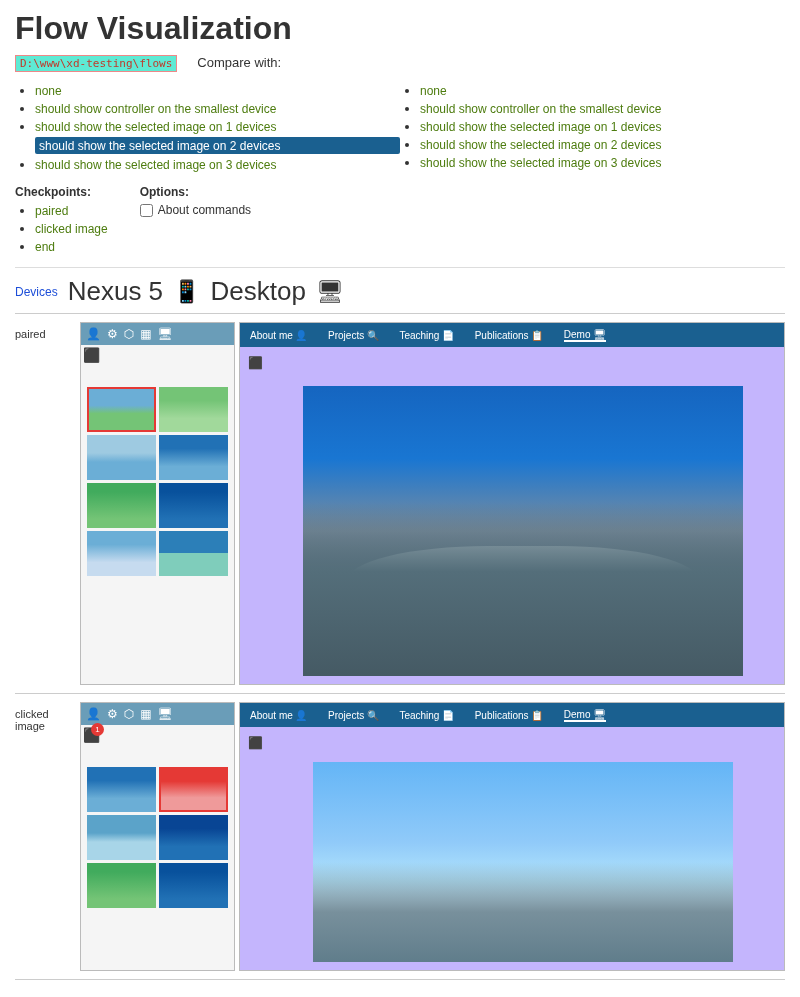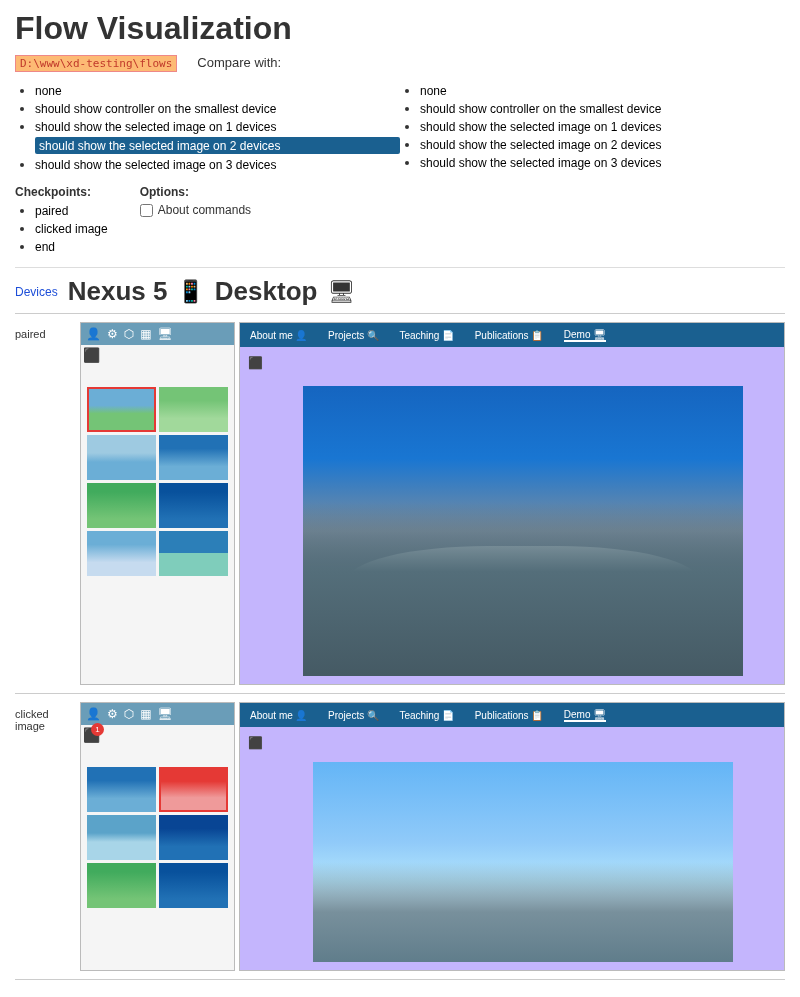--- a/index.html
+++ b/index.html
@@ -1,41 +1,41 @@
 <!DOCTYPE html>
 <html><head>
   <meta charset="utf-8">
   <style>
     * { box-sizing: border-box; margin: 0; padding: 0; }
     body { font-family: Arial, sans-serif; font-size: 13px; color: #333; background: #fff; padding: 10px 15px; }
 
     h1 { font-size: 32px; font-weight: bold; margin-bottom: 8px; }
 
     .select-row { display: flex; align-items: flex-start; margin-bottom: 8px; gap: 20px; }
-    .folder-path { color: #c0392b; font-size: 11px; font-family: monospace; border: 1px solid #e88; padding: 1px 4px; background: #fdba74; }
+    .folder-path { color: #c0392b; font-size: 11px; font-family: monospace; border: 1px solid #e88; padding: 1px 4px; background: #5eead4; }
 
     .flow-lists { display: flex; gap: 0; width: 100%; }
     .flow-list-col { flex: 1; }
 
     ul { list-style: disc; padding-left: 20px; }
     ul li { margin: 3px 0; }
-    ul li a, .flow-item { color: #000000; text-decoration: none; cursor: pointer; font-size: 12px; }
+    ul li a, .flow-item { color: #4d7c0f; text-decoration: none; cursor: pointer; font-size: 12px; }
 
     .selected-item { background: #1a6090; color: white; padding: 1px 4px; border-radius: 2px; }
     .selected-item a { color: white; }
 
     .checkpoints-options { display: flex; gap: 32px; margin: 10px 0; }
     .section-label { font-size: 12px; font-weight: bold; margin-bottom: 4px; }
 
     .checkbox-row { display: flex; align-items: center; gap: 5px; font-size: 12px; }
     .checkbox-row input[type=checkbox] { width: 13px; height: 13px; }
 
     .devices-header { display: flex; align-items: center; gap: 10px; border-top: 1px solid #ddd; padding-top: 8px; margin-top: 8px; }
     .devices-label { font-size: 12px; color: #1d4ed8; }
-    .device-name { font-size: 26px; font-weight: bold; }
+    .device-name { font-size: 26px; font-weight: normal; }
     .device-icon { font-size: 22px; }
 
     .checkpoint-section { border-top: 1px solid #ccc; margin-top: 6px; }
     .checkpoint-row { display: flex; align-items: flex-start; gap: 10px; padding: 8px 0; border-bottom: 1px solid #ccc; }
     .checkpoint-label { font-size: 11px; color: #333; width: 55px; flex-shrink: 0; padding-top: 6px; }
 
     .device-screens { display: flex; gap: 4px; flex: 1; }
 
     
     .mobile-screen {

